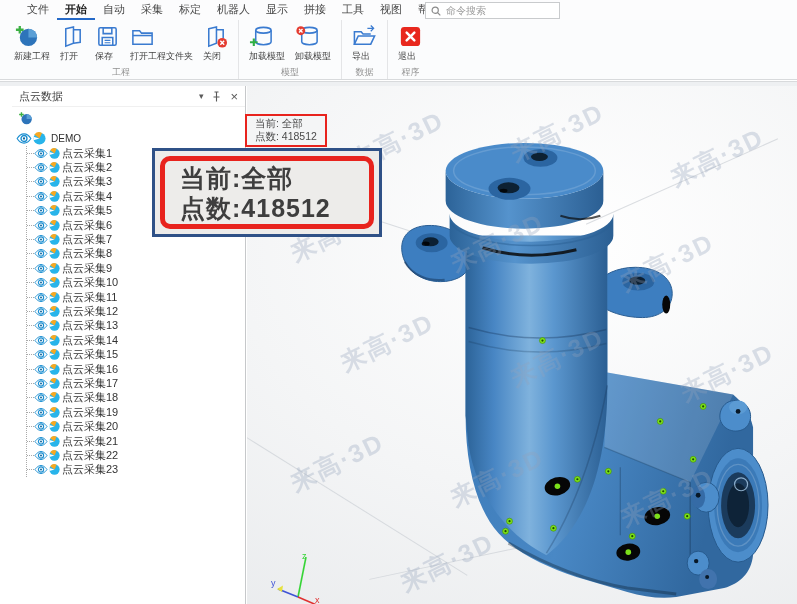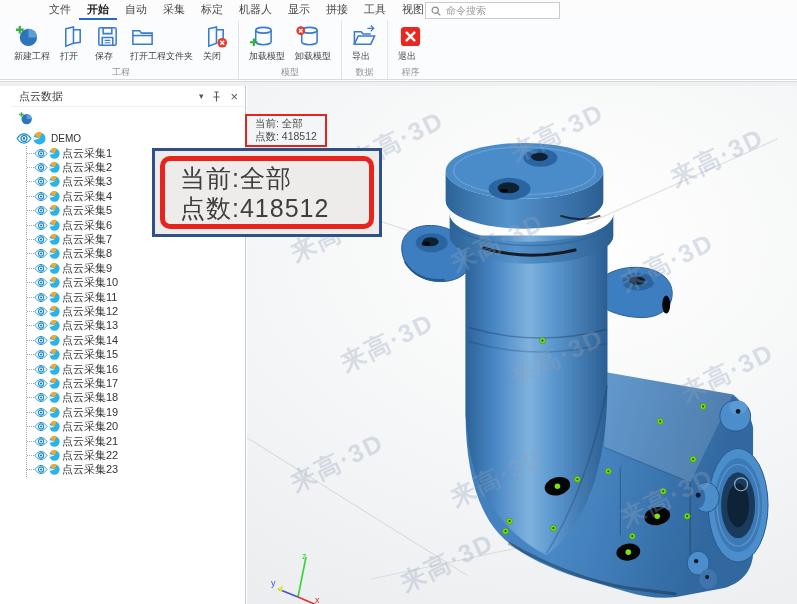--- a/index.html
+++ b/index.html
@@ -2,21 +2,21 @@
 <html><head>
 <meta charset="utf-8">
 <style>
   * { margin:0; padding:0; box-sizing:border-box; }
   html,body { width:797px; height:604px; overflow:hidden; background:#fff;
               font-family:"Liberation Sans", sans-serif; }
   body { position:relative; }
 
   
   .menubar { position:absolute; top:0; left:0; right:0; height:20px; background:#fcfcfd; }
-  .tabs { display:flex; align-items:stretch; height:20px; padding-left:41px; }
+  .tabs { display:flex; align-items:stretch; height:20px; padding-left:19px; }
   .tab { font-size:11px; color:#474747; line-height:19px; padding:0 8px; cursor:default; }
   .tab.active { color:#1d1d1d; font-weight:bold; border-bottom:2px solid #2569c8; }
   .search-box { position:absolute; left:425px; top:2px; width:135px; height:17px;
                 border:1px solid #c9cbcd; background:#fff; display:flex; align-items:center;
                 padding:0 5px; gap:5px; }
   .search-box svg { flex:0 0 auto; }
   .search-box input { border:none; outline:none; width:100%; font-size:10px; color:#444;
                       font-family:"Liberation Sans", sans-serif; background:transparent; }
   .search-box input::placeholder { color:#9a9a9a; }
 
@@ -68,21 +68,21 @@
         color:rgba(146,163,186,.32); transform:rotate(-26deg); white-space:nowrap; }
   .axis { position:absolute; left:22px; bottom:0; z-index:4; }
 
   
   .info-box { position:absolute; left:245px; top:89px; z-index:20; background:rgba(243,244,245,.95);
               border:2px solid #e8231d; padding:1px 8px 2px; font-size:10.5px; line-height:13px;
               color:#4a4a4a; white-space:nowrap;margin-top:25px; }
   .callout { position:absolute; left:152px; top:148px; width:230px; height:89px; z-index:30;
              background:#edecea; border:3px solid #2f5187; }
   .callout-inner { position:absolute; inset:5px; border:5px solid #e8231d; border-radius:10px;
-                   padding:2px 0 0 15px; font-size:25px; font-weight:normal; color:#3e3e3e;
+                   padding:2px 0 0 15px; font-size:25px; font-weight:bold; color:#3e3e3e;
                    line-height:30px; letter-spacing:1px; }
 </style>
 </head>
 <body>
 
 <div class="menubar">
   <div class="tabs" id="menu-tabs">
       <div class="tab">文件</div>
       <div class="tab active">开始</div>
       <div class="tab">自动</div>

